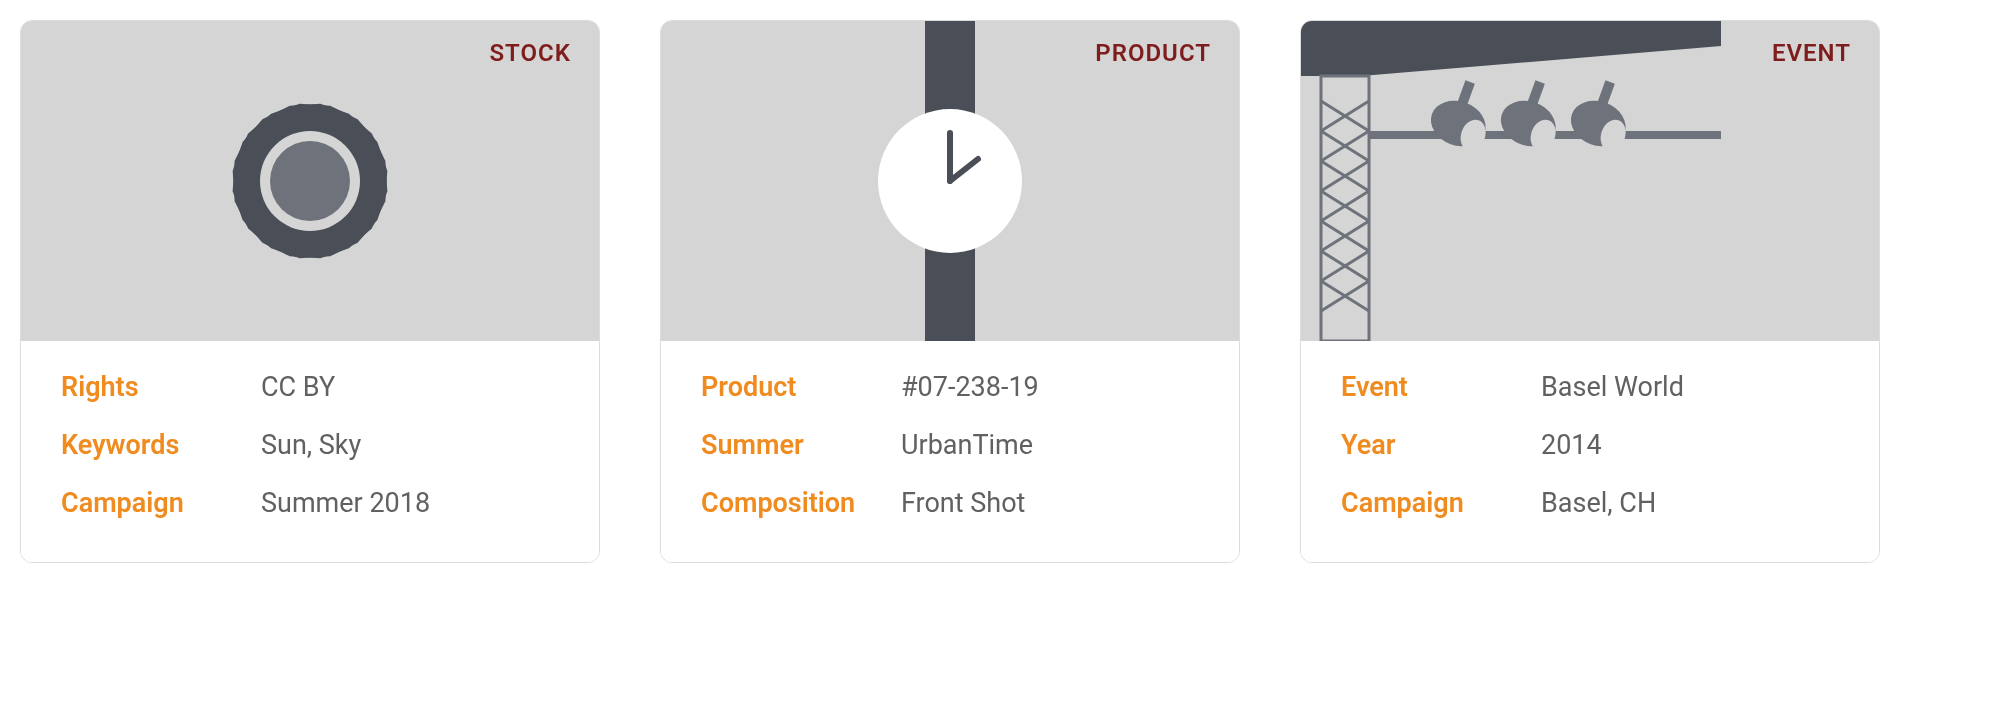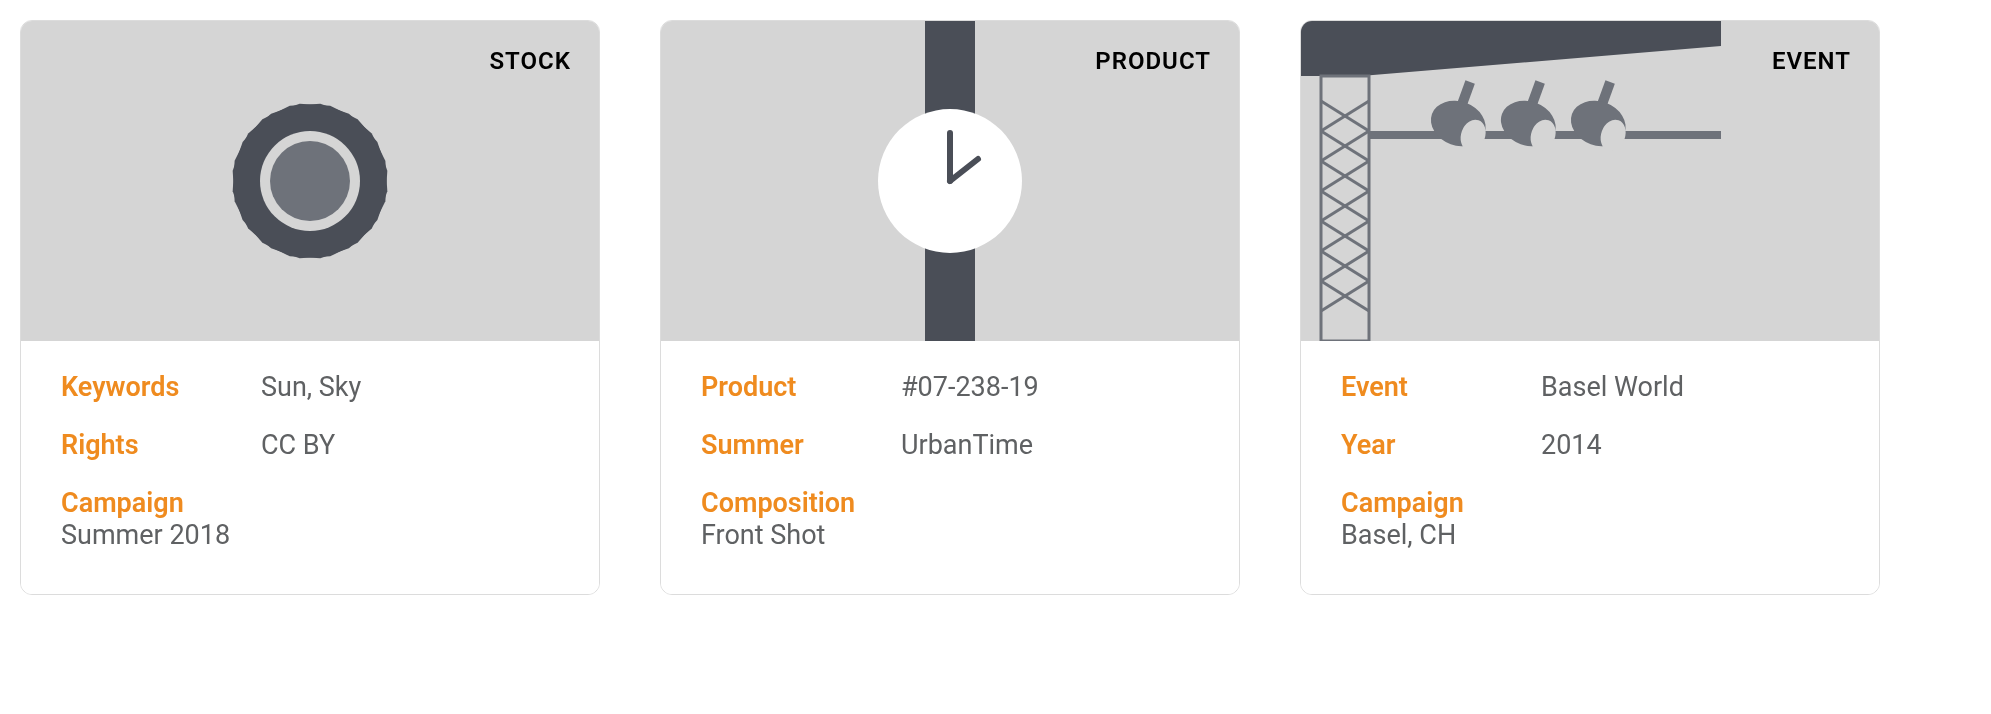--- a/index.html
+++ b/index.html
@@ -29,33 +29,32 @@
     align-items: center;
     justify-content: center;
   }
   .card-tag {
     position: absolute;
     top: 18px;
     right: 28px;
     font-size: 24px;
     font-weight: 600;
     letter-spacing: 1px;
-    color: #000000;
-    margin-top: 8px;
+    color: #7f1d1d;
   }
   .card-body {
     padding: 30px 40px 35px 40px;
     background: #ffffff;
   }
   .meta-row {
     display: flex;
     align-items: baseline;
     margin-bottom: 26px;
   }
-  .meta-row:last-child { margin-bottom: 8px; flex-direction: column; }
+  .meta-row:last-child { margin-bottom: 8px; }
   .meta-key {
     width: 200px;
     color: #ef8b1f;
     font-weight: 600;
     font-size: 27px;
     flex-shrink: 0;
   }
   .meta-val {
     color: #5f6163;
     font-size: 27px;
@@ -78,26 +77,26 @@
             <polygon fill="#4a4e57" points="0,-78 30,-72 55,-55 72,-30 78,0 72,30 55,55 30,72 0,78 -30,72 -55,55 -72,30 -78,0 -72,-30 -55,-55 -30,-72" transform="rotate(15)"></polygon>
             <polygon fill="#4a4e57" points="0,-78 30,-72 55,-55 72,-30 78,0 72,30 55,55 30,72 0,78 -30,72 -55,55 -72,30 -78,0 -72,-30 -55,-55 -30,-72" transform="rotate(-15)"></polygon>
             <circle r="50" fill="#d5d5d5"></circle>
             <circle r="40" fill="#6e727a"></circle>
           </g>
         </svg>
       </div>
     </div>
     <div class="card-body">
       <div class="meta-row">
+        <div class="meta-key">Rights</div>
+        <div class="meta-val">CC BY</div>
+      </div>
+      <div class="meta-row">
         <div class="meta-key">Keywords</div>
         <div class="meta-val">Sun, Sky</div>
-      </div>
-      <div class="meta-row">
-        <div class="meta-key">Rights</div>
-        <div class="meta-val">CC BY</div>
       </div>
       <div class="meta-row">
         <div class="meta-key">Campaign</div>
         <div class="meta-val">Summer 2018</div>
       </div>
     </div>
   </div>
 
   <div class="card">
     <div class="card-header">

